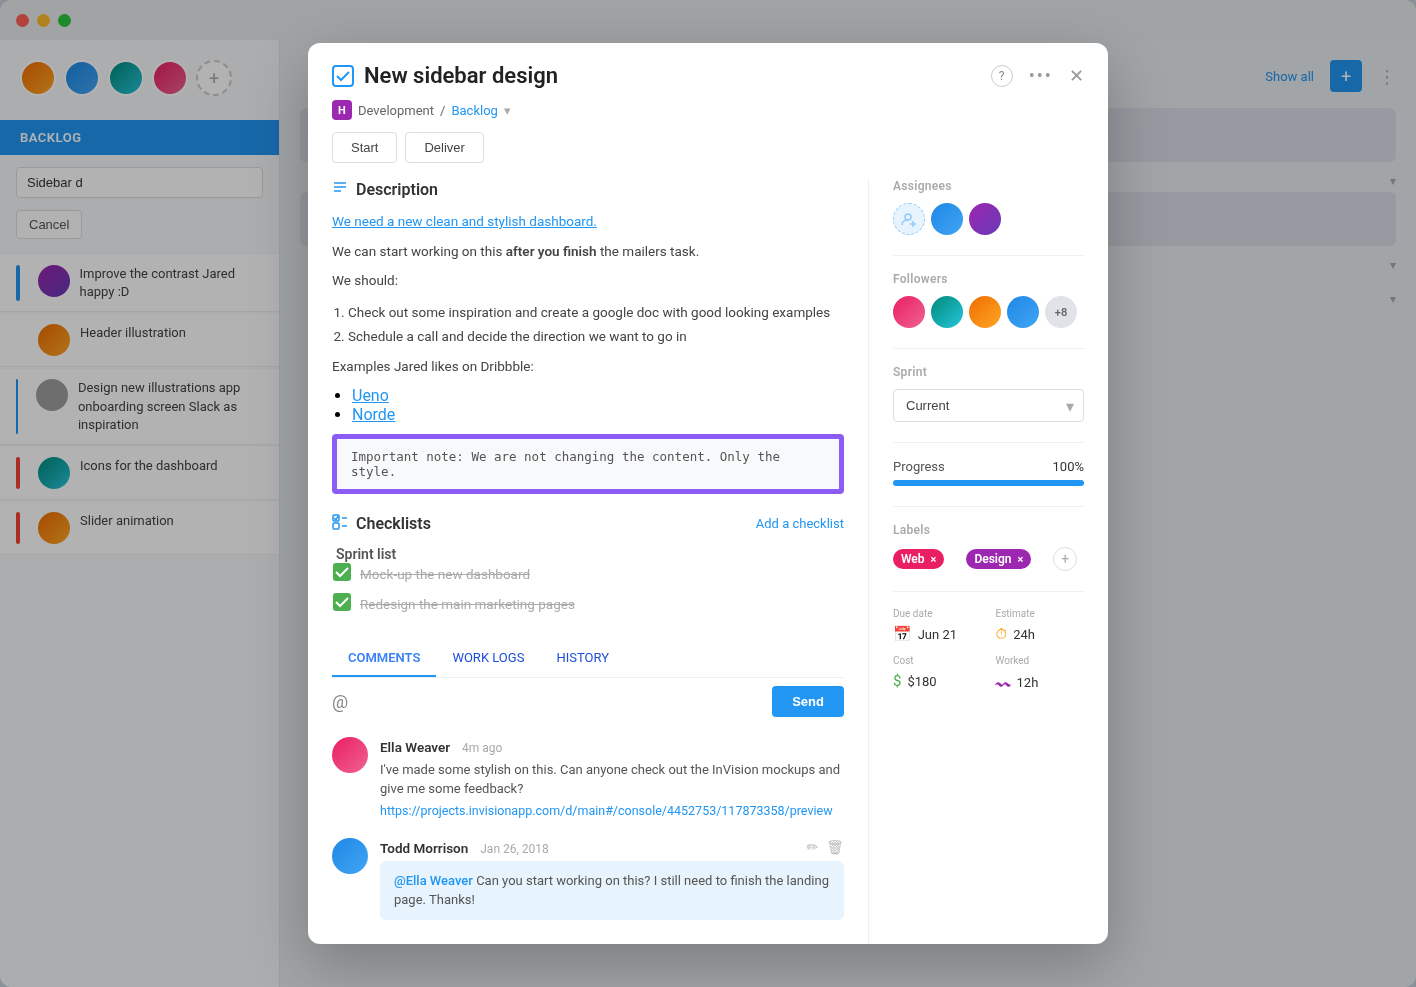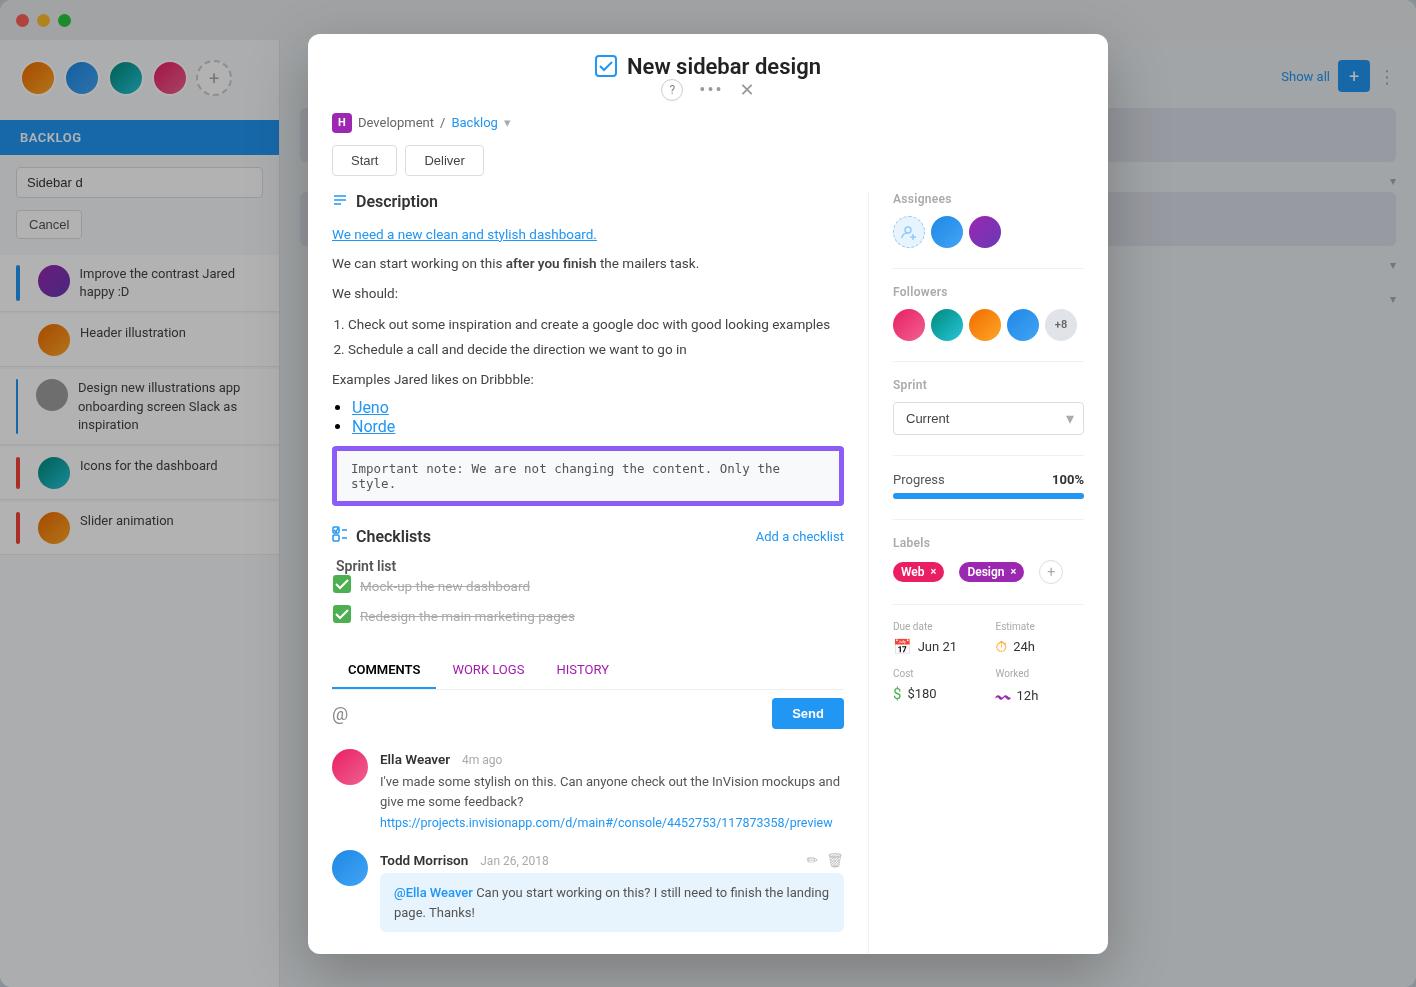--- a/index.html
+++ b/index.html
@@ -166,21 +166,21 @@
     .right-panel-header {
       display: flex;
       align-items: center;
       justify-content: space-between;
       margin-bottom: 16px;
     }
 
     .right-panel-actions {
       display: flex;
       align-items: center;
-      gap: 8px;
+      gap: 16px;
     }
 
     .btn-blue-icon {
       width: 32px;
       height: 32px;
       background: #2196f3;
       border-radius: 4px;
       display: flex;
       align-items: center;
       justify-content: center;
@@ -236,21 +236,20 @@
       flex-direction: column;
       overflow: hidden;
     }
 
     .modal-header {
       display: flex;
       align-items: center;
       justify-content: space-between;
       padding: 20px 24px 12px;
       flex-shrink: 0;
-      flex-direction: column;
     }
 
     .modal-title-row {
       display: flex;
       align-items: center;
       gap: 10px;
     }
 
     .check-icon {
       width: 22px;
@@ -447,27 +446,27 @@
     }
 
     .tabs-row {
       display: flex;
       gap: 0;
     }
 
     .tab {
       padding: 10px 16px;
       font-size: 13px;
-      color: #a21caf;
+      color: #1d4ed8;
       cursor: pointer;
       border-bottom: 2px solid transparent;
     }
 
     .tab.active {
-      color: #000000;
+      color: #3b82f6;
       border-bottom: 2px solid #2196f3;
       font-weight: 600;
     }
 
     
     .comment-input-area {
       margin-top: 16px;
       border: 1px solid #e0e3e8;
       border-radius: 6px;
       padding: 12px;
@@ -687,40 +686,40 @@
     }
 
     .progress-label {
       font-size: 13px;
       color: #555;
     }
 
     .progress-value {
       font-size: 13px;
       color: #333;
-      font-weight: 700;
+      font-weight: 400;
     }
 
     .progress-bar-bg {
       background: #e8f4fd;
       border-radius: 4px;
       height: 6px;
       width: 100%;
     }
 
     .progress-bar-fill {
       background: #2196f3;
       height: 6px;
       border-radius: 4px;
     }
 
     .labels-row {
       display: flex;
       align-items: center;
-      gap: 15px;
+      gap: 22px;
       flex-wrap: wrap;
     }
 
     .label-tag {
       display: flex;
       align-items: center;
       gap: 4px;
       padding: 3px 8px;
       border-radius: 12px;
       font-size: 12px;

